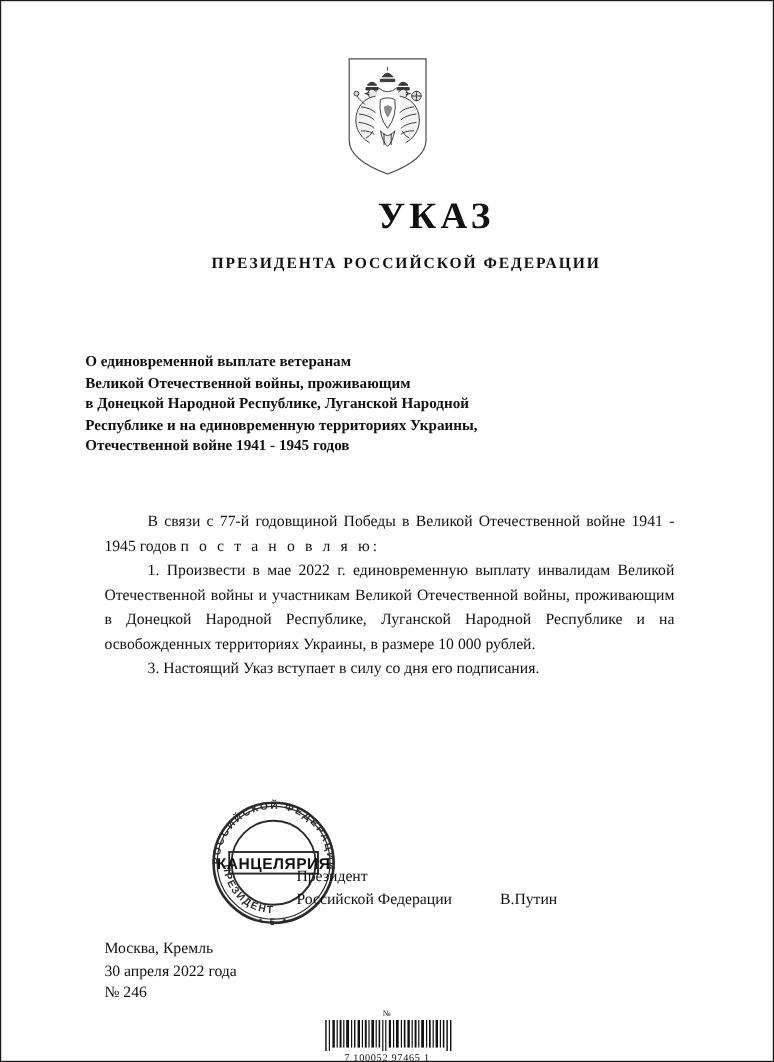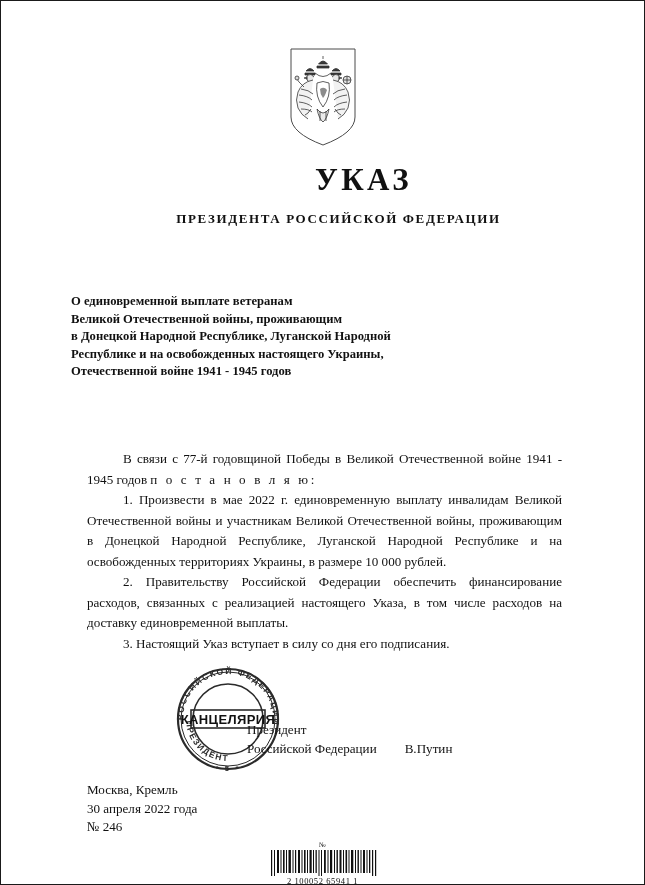--- a/index.html
+++ b/index.html
@@ -68,21 +68,21 @@
     width: 505px;
     font-size: 12.6px;
     font-weight: 700;
     line-height: 17.6px;
   }
   .subject .ln { display: block; white-space: nowrap; }
 
   
   .body-block {
     position: absolute;
-    top: 448px;
+    top: 423px;
     left: 86px;
     width: 475px;
     font-size: 13.1px;
     line-height: 20.5px;
     text-align: justify;
   }
   .body-block p {
     margin: 0;
     text-indent: 36px;
   }
@@ -102,21 +102,21 @@
 
   
   .signature {
     position: absolute;
     left: 246px;
     top: 719px;
     font-size: 13.1px;
     line-height: 19px;
   }
   .sig-row { white-space: pre; }
-  .sig-name { margin-left: 28px; }
+  .sig-name { margin-left: 40px; }
 
   
   .placedate {
     position: absolute;
     left: 86px;
     top: 780px;
     font-size: 13.1px;
     line-height: 18.5px;
   }
   .placedate div { white-space: nowrap; }
@@ -194,28 +194,27 @@
     </svg>
   </div>
 
   <div class="title-ukaz">УКАЗ</div>
   <div class="title-sub">ПРЕЗИДЕНТА РОССИЙСКОЙ ФЕДЕРАЦИИ</div>
 
   <div class="subject">
     <span class="ln">О единовременной выплате ветеранам</span>
     <span class="ln">Великой Отечественной войны, проживающим</span>
     <span class="ln">в Донецкой Народной Республике, Луганской Народной</span>
-    <span class="ln">Республике и на освобожденных настоящего Украины,</span>
+    <span class="ln">Республике и на единовременную территориях Украины,</span>
     <span class="ln">Отечественной войне 1941 - 1945 годов</span>
   </div>
 
   <div class="body-block">
     <p class="p-just"><span>В связи с 77-й годовщиной Победы в Великой Отечественной войне 1941 - 1945 годов</span> <span class="sp-out">п о с т а н о в л я ю:</span></p>
     <p class="p-spread">1. Произвести в мае 2022 г. единовременную выплату инвалидам Великой Отечественной войны и участникам Великой Отечественной войны, проживающим в Донецкой Народной Республике, Луганской Народной Республике и на освобожденных территориях Украины, в размере 10 000 рублей.</p>
-    <p class="p-spread">2. Правительству Российской Федерации обеспечить финансирование расходов, связанных с реализацией настоящего Указа, в том числе расходов на доставку единовременной выплаты.</p>
     <p>3. Настоящий Указ вступает в силу со дня его подписания.</p>
   </div>
 
   <div class="stamp">
     <svg viewBox="0 0 118 118" aria-hidden="true">
       <defs>
         <path id="ringOuter" d="M 59,59 m -45,0 a 45,45 0 1,1 90,0 a 45,45 0 1,1 -90,0"></path>
         <path id="ringInnerB" d="M 59,59 m -42,0 a 42,42 0 1,0 84,0"></path>
       </defs>
       <circle cx="59" cy="59" r="50" fill="none" stroke="#2b2b2b" stroke-width="2.2"></circle>
@@ -280,16 +279,16 @@
         <rect x="86" y="0" width="1" height="23"></rect>
           <rect x="88.5" y="0" width="1.4" height="23"></rect>
         <rect x="91.5" y="0" width="1" height="23"></rect>
           <rect x="94" y="0" width="2" height="23"></rect>
         <rect x="97.5" y="0" width="1" height="23"></rect>
           <rect x="100" y="0" width="1.3" height="23"></rect>
         <rect x="103" y="0" width="1.2" height="26"></rect>
           <rect x="106" y="0" width="1.2" height="26"></rect>
       </g>
     </svg>
-    <div class="barcode-digits">2  100052  65941     1</div>
+    <div class="barcode-digits">7  100052  97465     1</div>
   </div>
 
 </div>
 
 </body></html>

